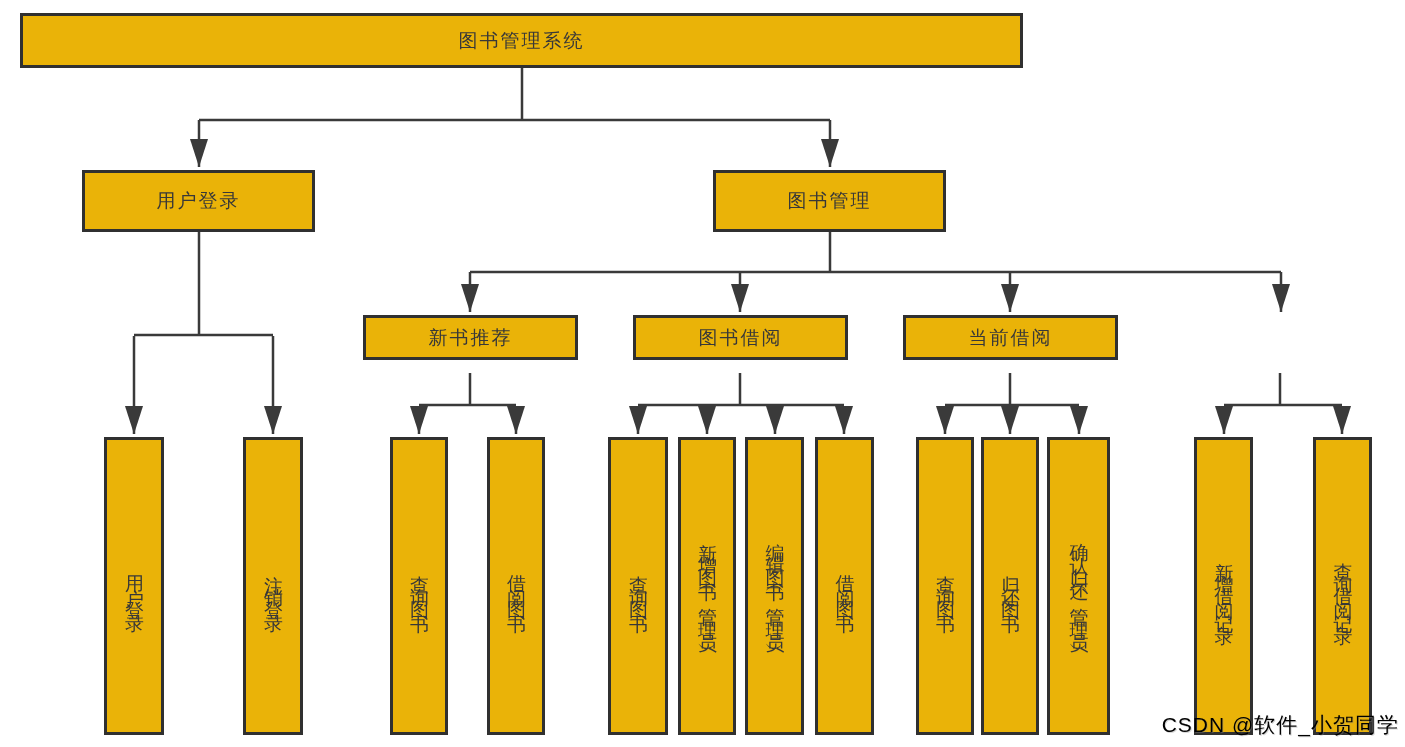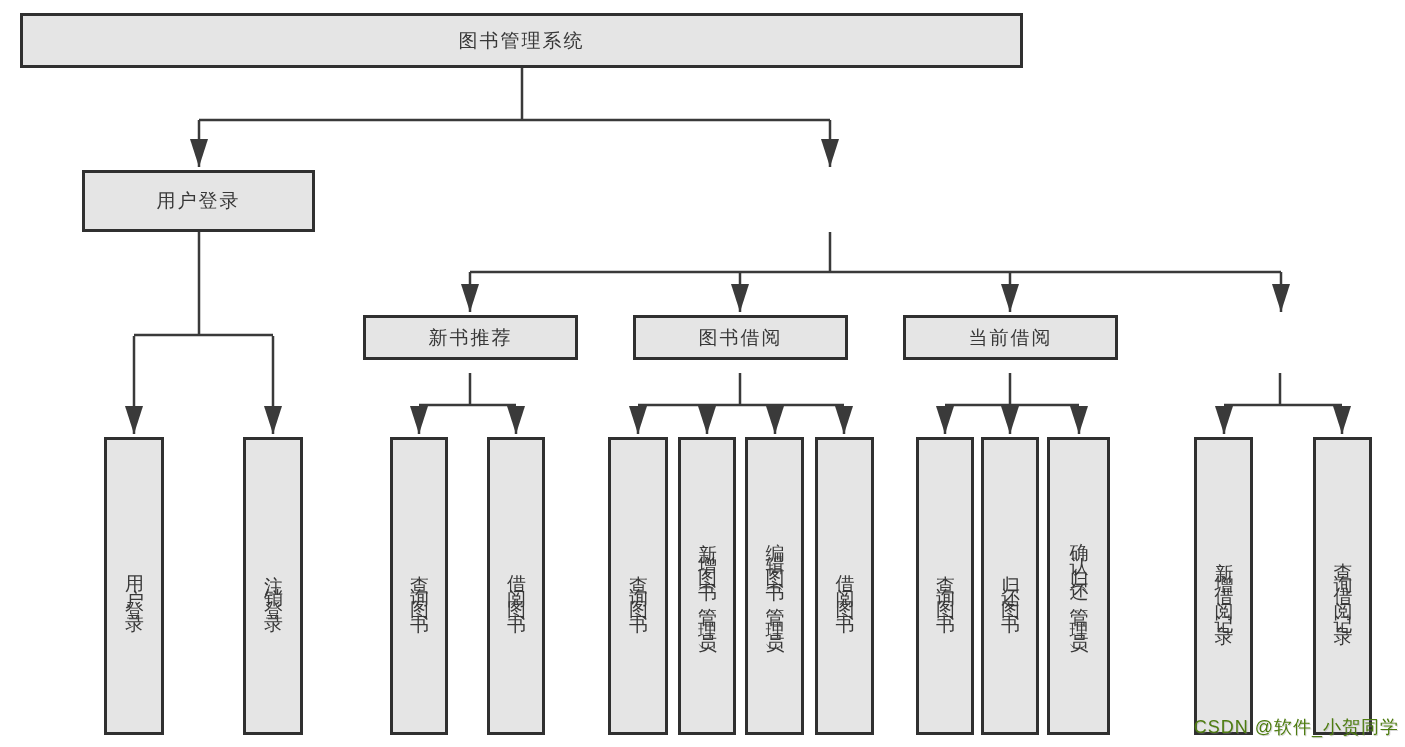--- a/index.html
+++ b/index.html
@@ -3,21 +3,21 @@
 <meta charset="utf-8">
 <style>
   html,body{margin:0;padding:0;background:#ffffff;}
   body{width:1405px;height:747px;position:relative;overflow:hidden;
        font-family:"Liberation Sans","DejaVu Sans",sans-serif;color:#383838;}
   *{box-sizing:border-box;}
   .canvas{position:absolute;inset:0;}
   svg.wires{position:absolute;left:0;top:0;}
   .ln{stroke:#3a3a3a;stroke-width:2.5;fill:none;}
   .ar{stroke:#3a3a3a;stroke-width:2.5;fill:none;marker-end:url(#arw);}
-  .box{position:absolute;background:#e5e5e5;border:3px solid #303030;
+  .box{position:absolute;background:#eab308;border:3px solid #303030;
        display:flex;align-items:center;justify-content:center;
        font-size:19px;letter-spacing:2px;}
   
   .n-root{left:20px;top:13px;width:1003px;height:55px;}
   
   .n-login{left:82px;top:170px;width:233px;height:62px;}
   .n-mgmt{left:713px;top:170px;width:233px;height:62px;}
   
   .n-l3{top:315px;width:215px;height:45px;}
   .n-newbook{left:363px;}
@@ -34,22 +34,22 @@
   .lf-b2{left:487px;width:58px;}
   .lf-c1{left:608px;width:60px;}
   .lf-c2{left:678px;width:58px;}
   .lf-c3{left:745px;width:59px;}
   .lf-c4{left:815px;width:59px;}
   .lf-d1{left:916px;width:58px;}
   .lf-d2{left:981px;width:58px;}
   .lf-d3{left:1047px;width:63px;}
   .lf-e1{left:1194px;width:59px;}
   .lf-e2{left:1313px;width:59px;}
-  .watermark{position:absolute;right:6px;bottom:8px;font-size:18px;
-      color:#4d7c0f;letter-spacing:1px;white-space:nowrap;
+  .watermark{position:absolute;right:6px;bottom:8px;font-size:21px;
+      color:#000000;letter-spacing:1px;white-space:nowrap;
       text-shadow:1px 1px 0 rgba(140,140,140,.35);}
 </style>
 </head>
 <body>
 
 <div class="canvas">
 
   <svg class="wires" width="1405" height="747" viewBox="0 0 1405 747">
     <defs>
       <marker id="arw" viewBox="0 0 30 20" markerUnits="userSpaceOnUse" markerWidth="30" markerHeight="20" refX="29" refY="10" orient="auto">
@@ -87,20 +87,21 @@
     <line class="ar" x1="1079" y1="406" x2="1079" y2="434"></line>
 
     <path class="ln" d="M1280,373 L1280,405 M1224,405 L1342,405"></path>
     <line class="ar" x1="1224" y1="406" x2="1224" y2="434"></line>
     <line class="ar" x1="1342" y1="406" x2="1342" y2="434"></line>
   </svg>
 
   <div class="box n-root">图书管理系统</div>
 
   <div class="box n-login">用户登录</div>
+  <div class="box n-mgmt">图书管理</div>
 
   <div class="box n-l3 n-newbook">新书推荐</div>
   <div class="box n-l3 n-borrow">图书借阅</div>
   <div class="box n-l3 n-current">当前借阅</div>
 
   <div class="box leaf lf-a1">
     <span class="vt">用户登录</span>
   </div>
   <div class="box leaf lf-a2">
     <span class="vt">注销登录</span>

